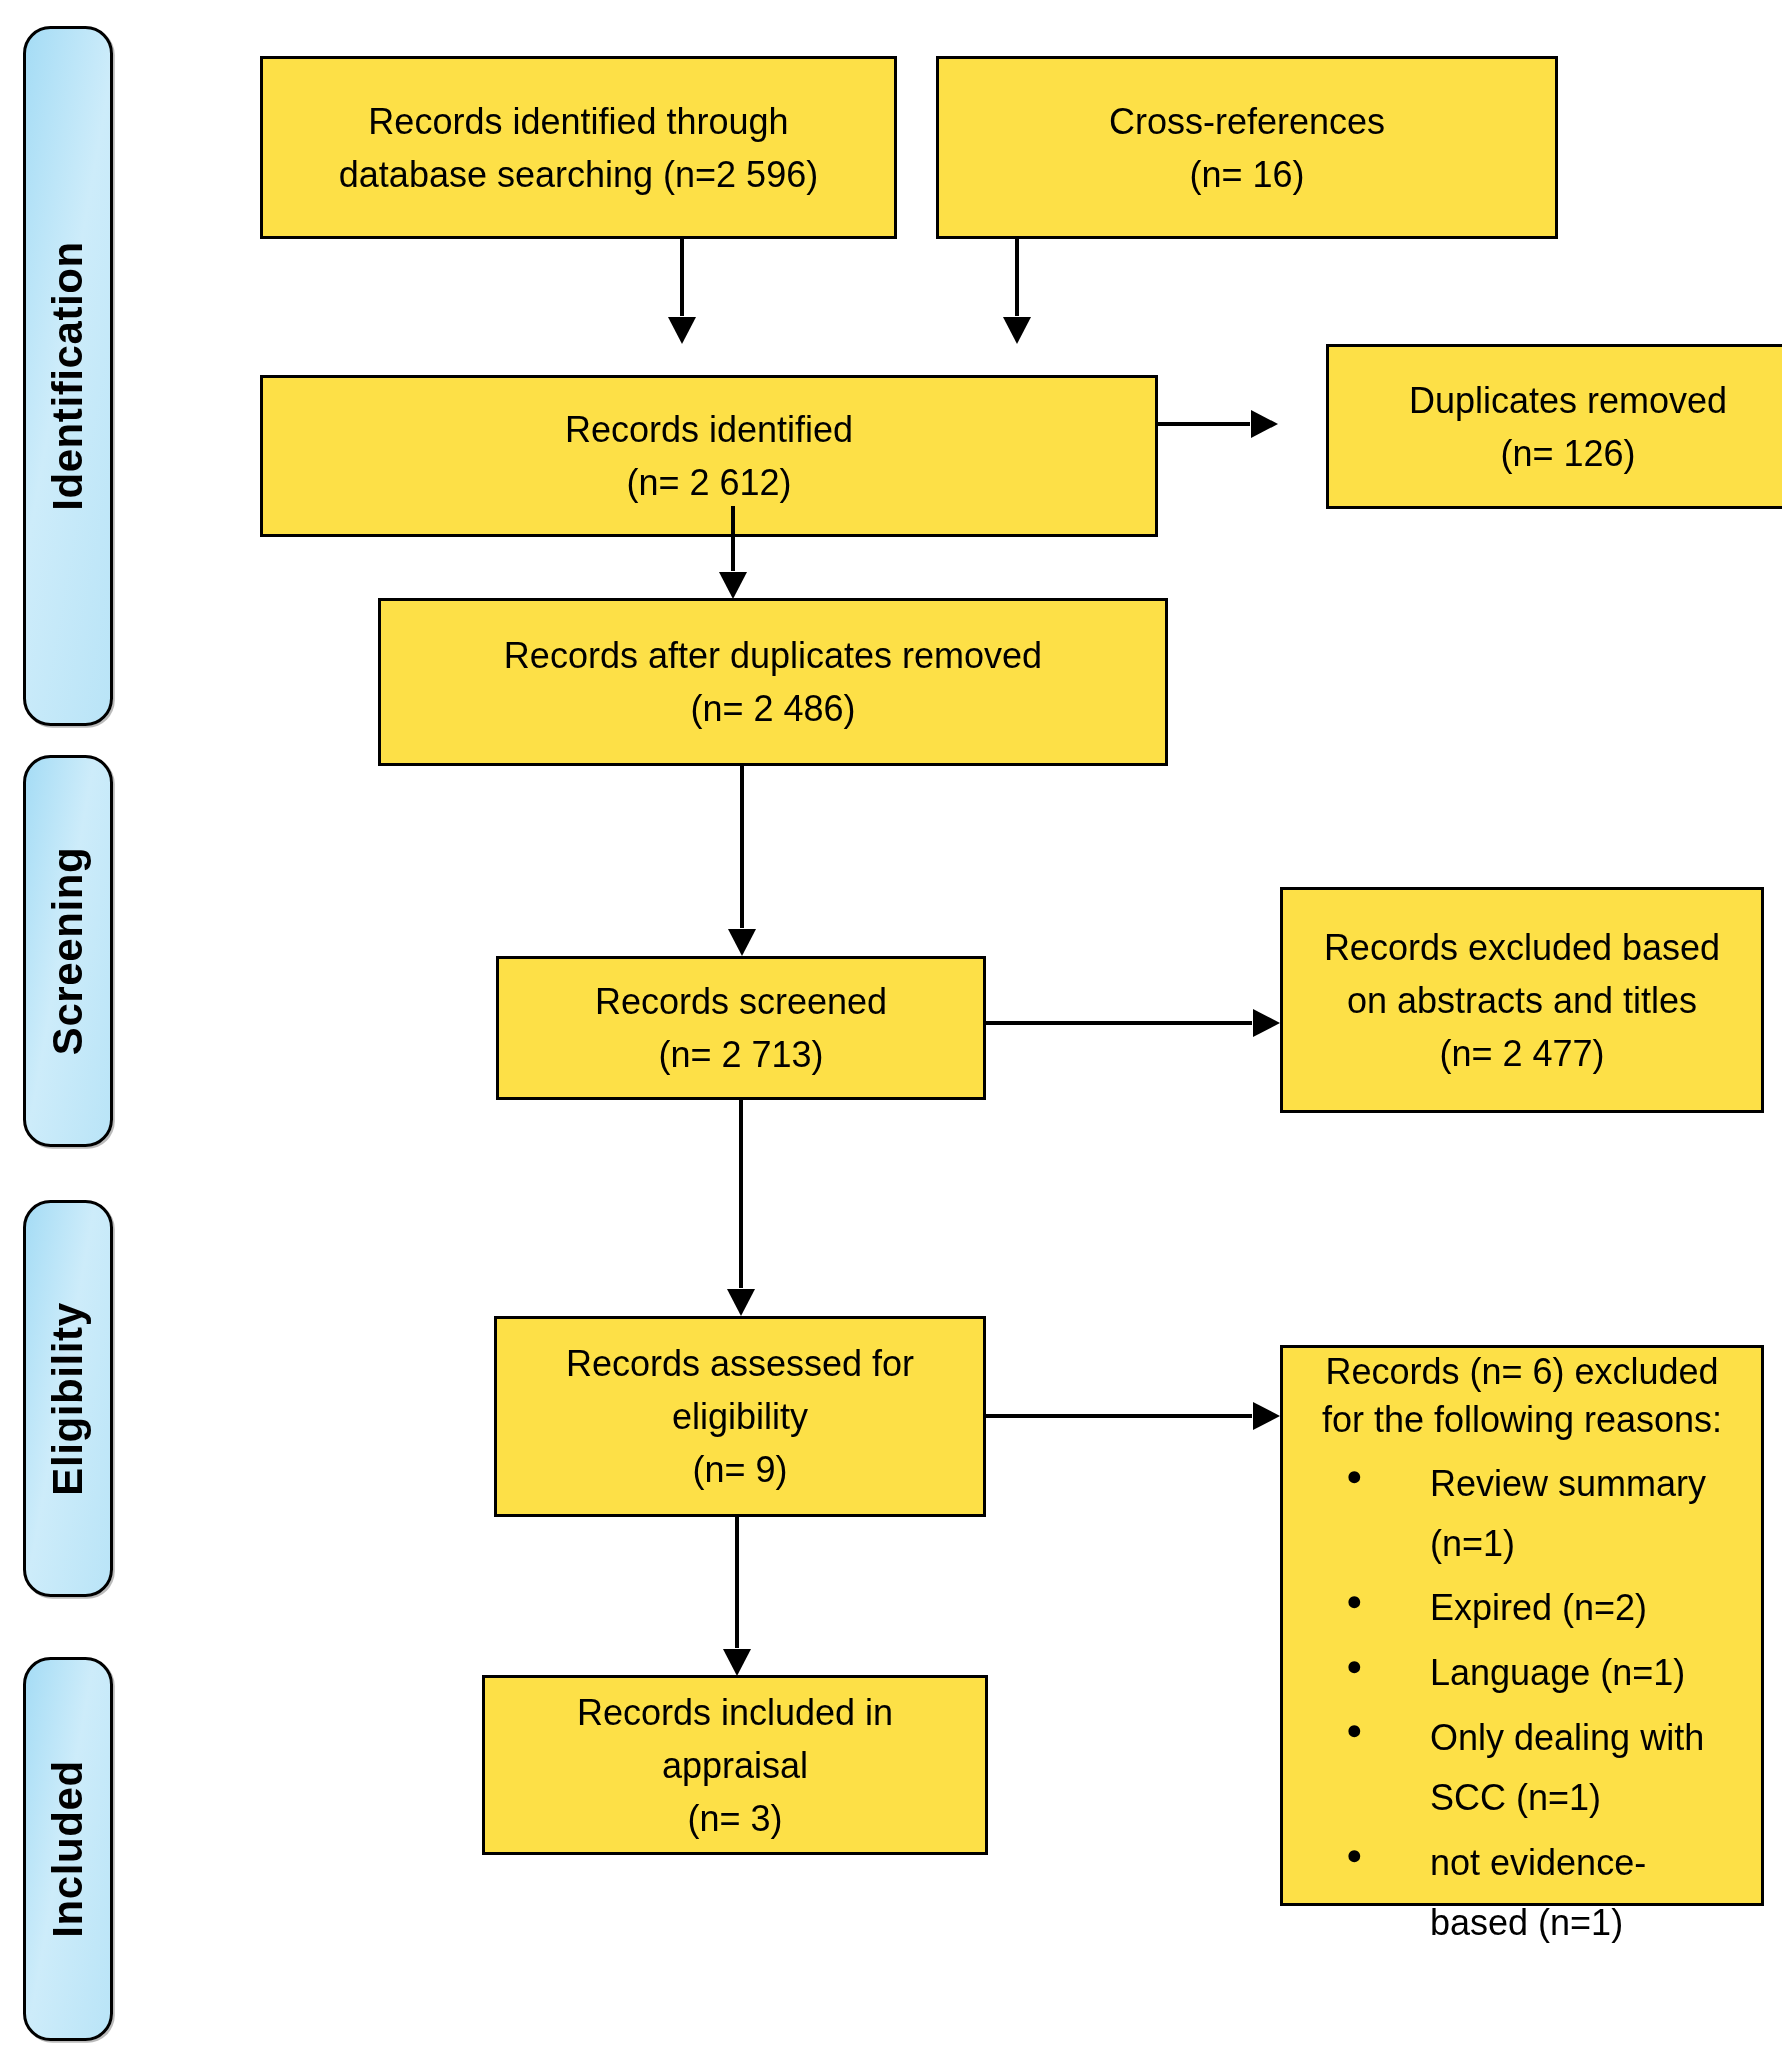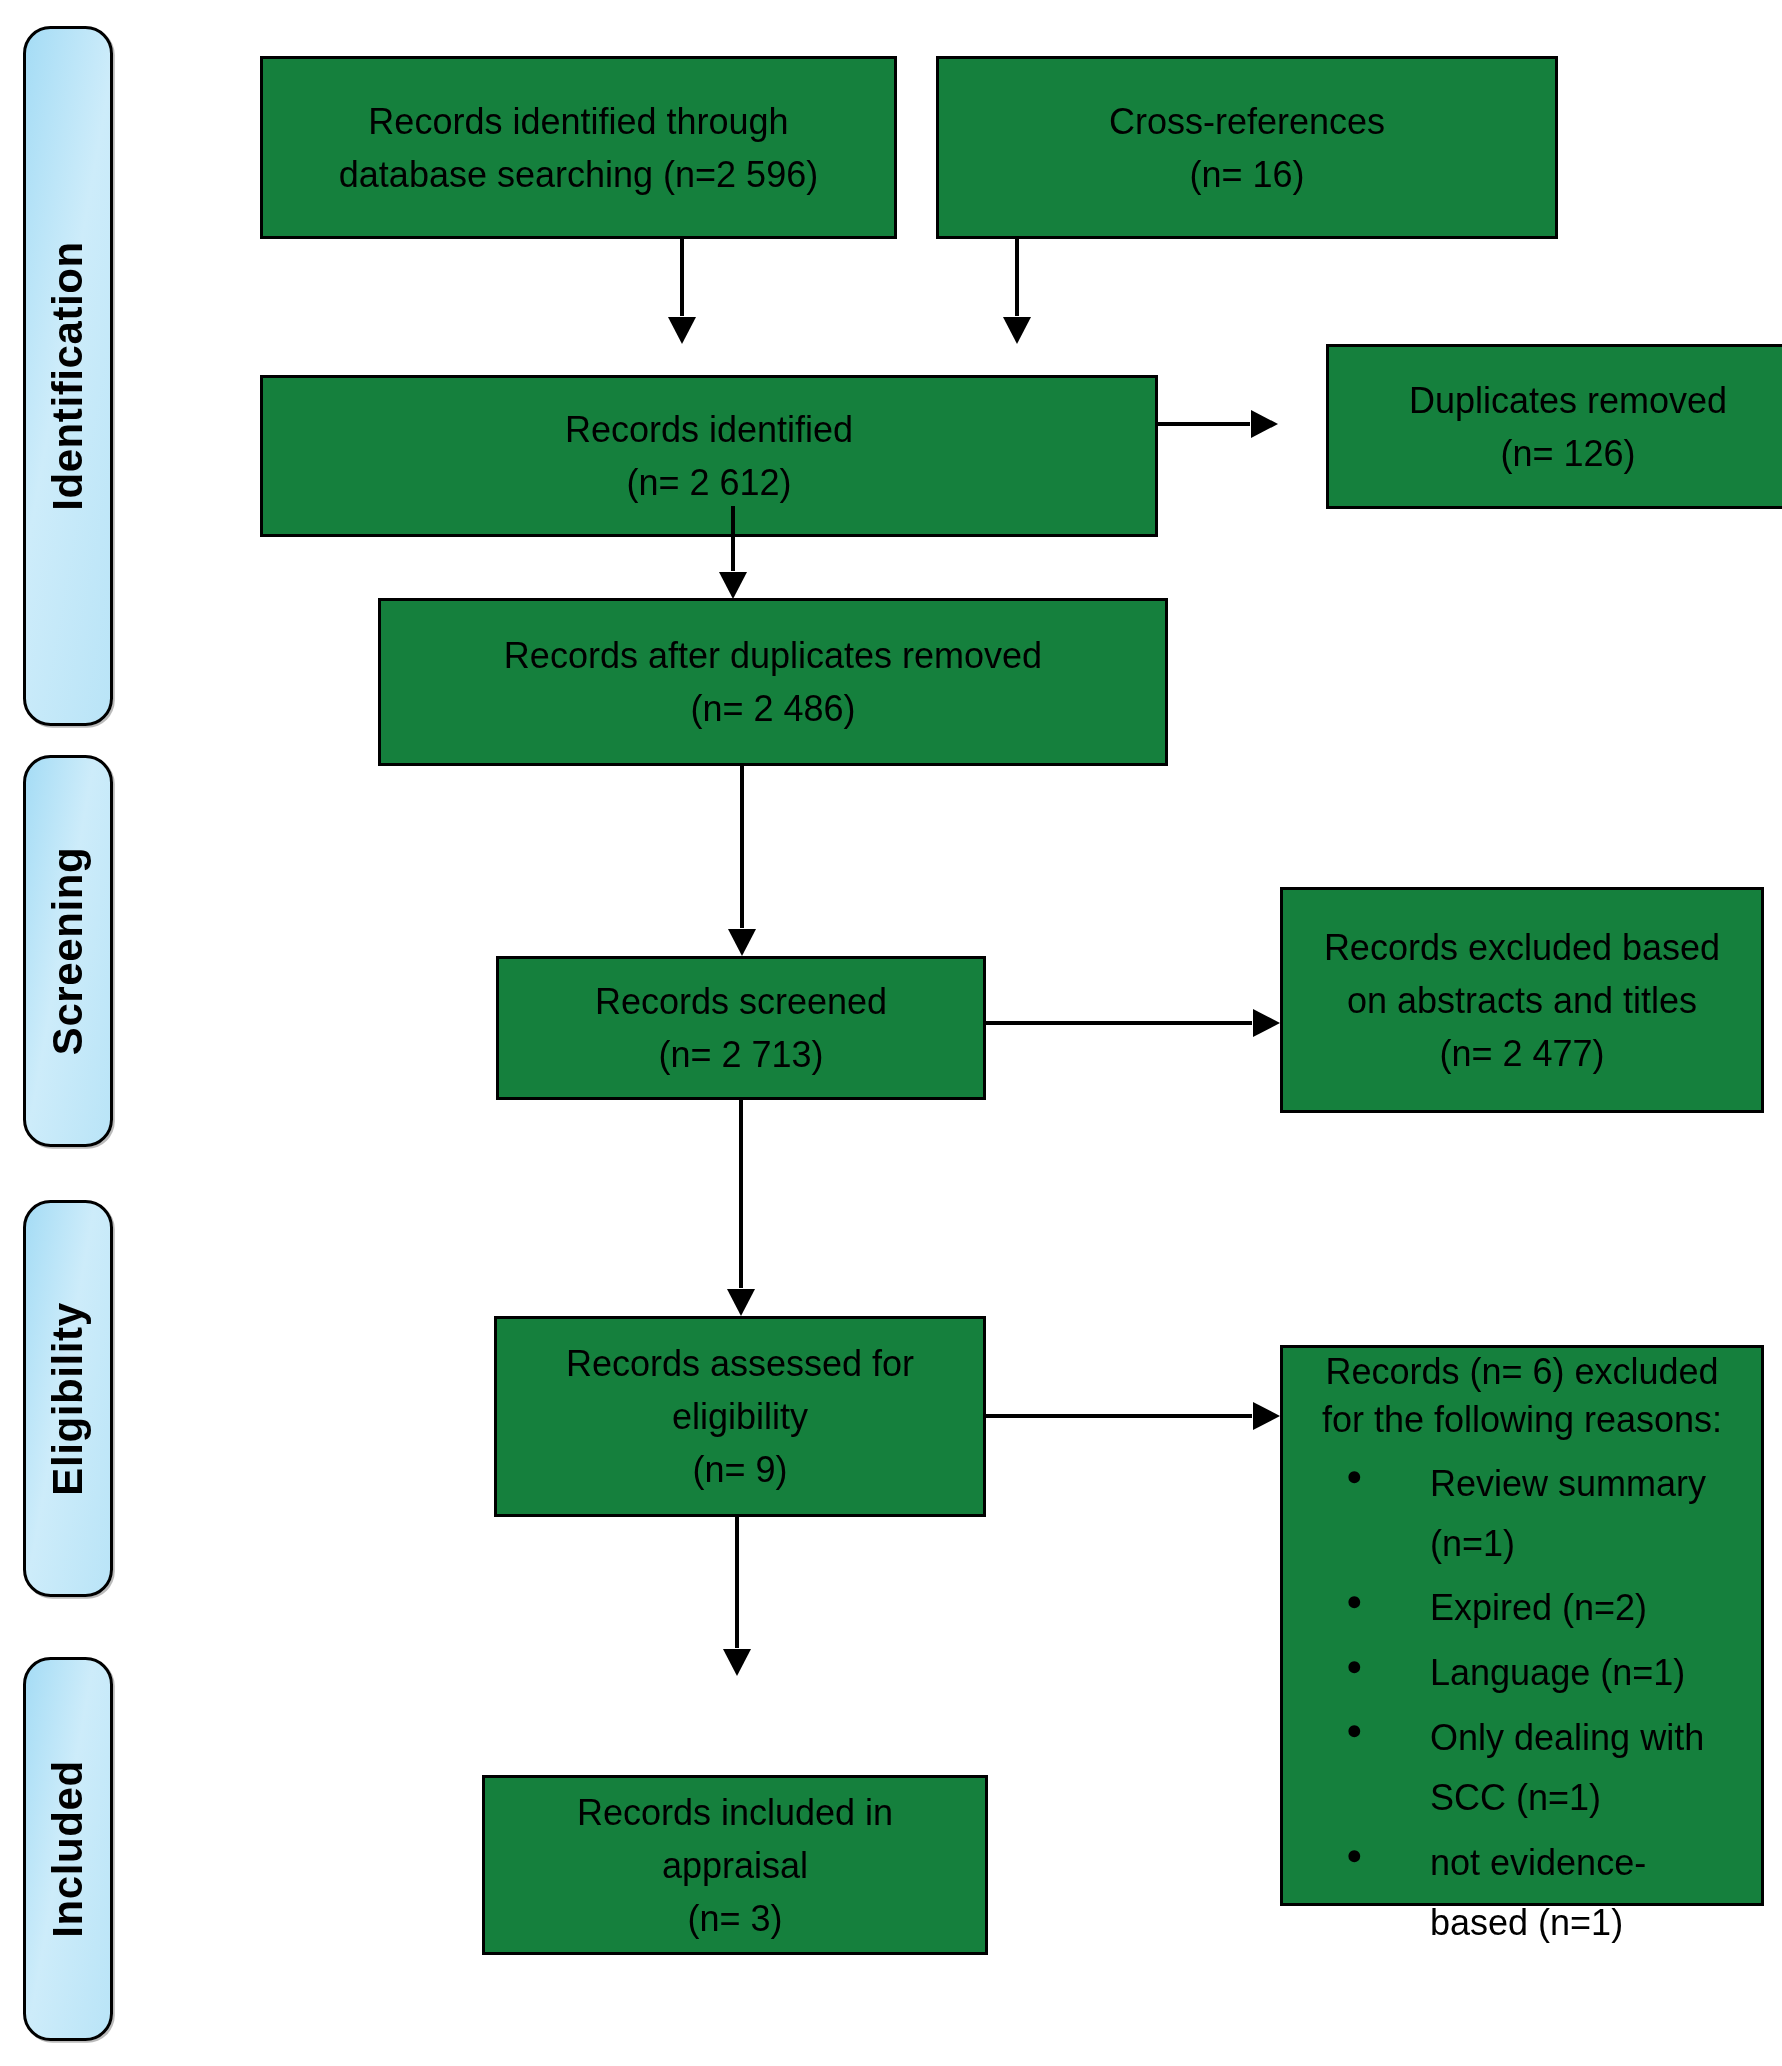--- a/index.html
+++ b/index.html
@@ -36,21 +36,21 @@
     font-size: 42px;
     font-weight: 700;
     letter-spacing: 0.6px;
   }
 
   
   .fbox {
     position: absolute;
     box-sizing: border-box;
     border: 3.6px solid #000000;
-    background: #15803d;
+    background: #fde047;
     display: flex;
     align-items: center;
     justify-content: center;
     text-align: center;
   }
   .btxt {
     white-space: pre-line;
     font-size: 36px;
     line-height: 53px;
   }
@@ -208,21 +208,21 @@
 SCC (n=1)</span>
       </li>
       <li>
         <span class="dot">●</span>
         <span class="litxt">not evidence-
 based (n=1)</span>
       </li>
     </ul>
   </div>
 
-  <div class="fbox" style="left:482px;top:1775px;width:506px;height:180px;">
+  <div class="fbox" style="left:482px;top:1675px;width:506px;height:180px;">
     <span class="btxt">Records included in
 appraisal
 (n= 3)</span>
   </div>
 
   <div class="av" style="left:680px;top:239px;height:77px;"></div>
   <div class="av" style="left:1015px;top:239px;height:77px;"></div>
   <div class="av" style="left:731px;top:506px;height:65px;"></div>
   <div class="av" style="left:740px;top:766px;height:162px;"></div>
   <div class="av" style="left:739px;top:1099px;height:189px;"></div>

